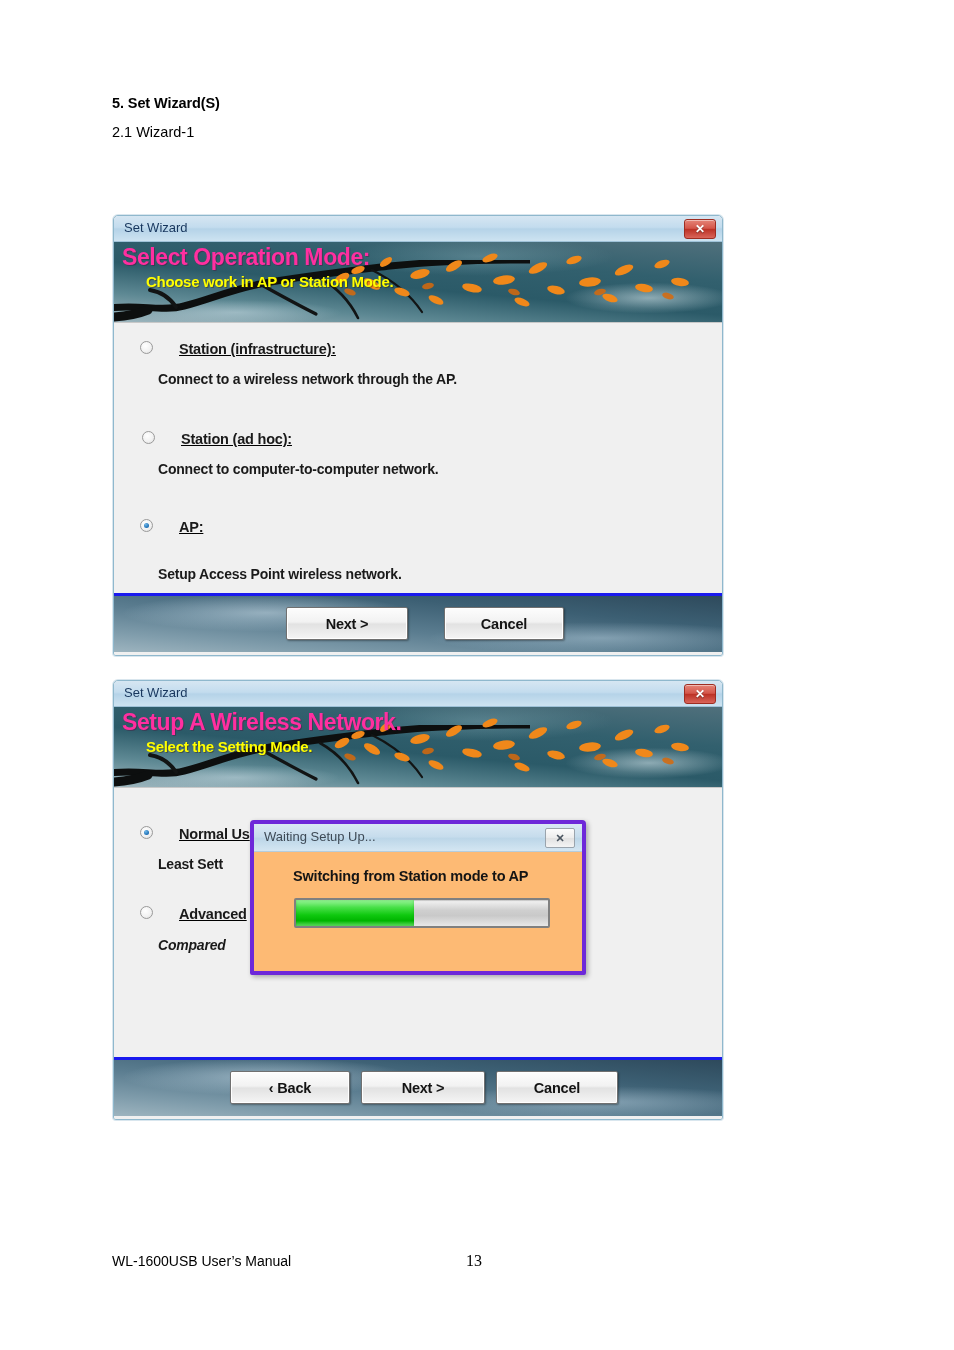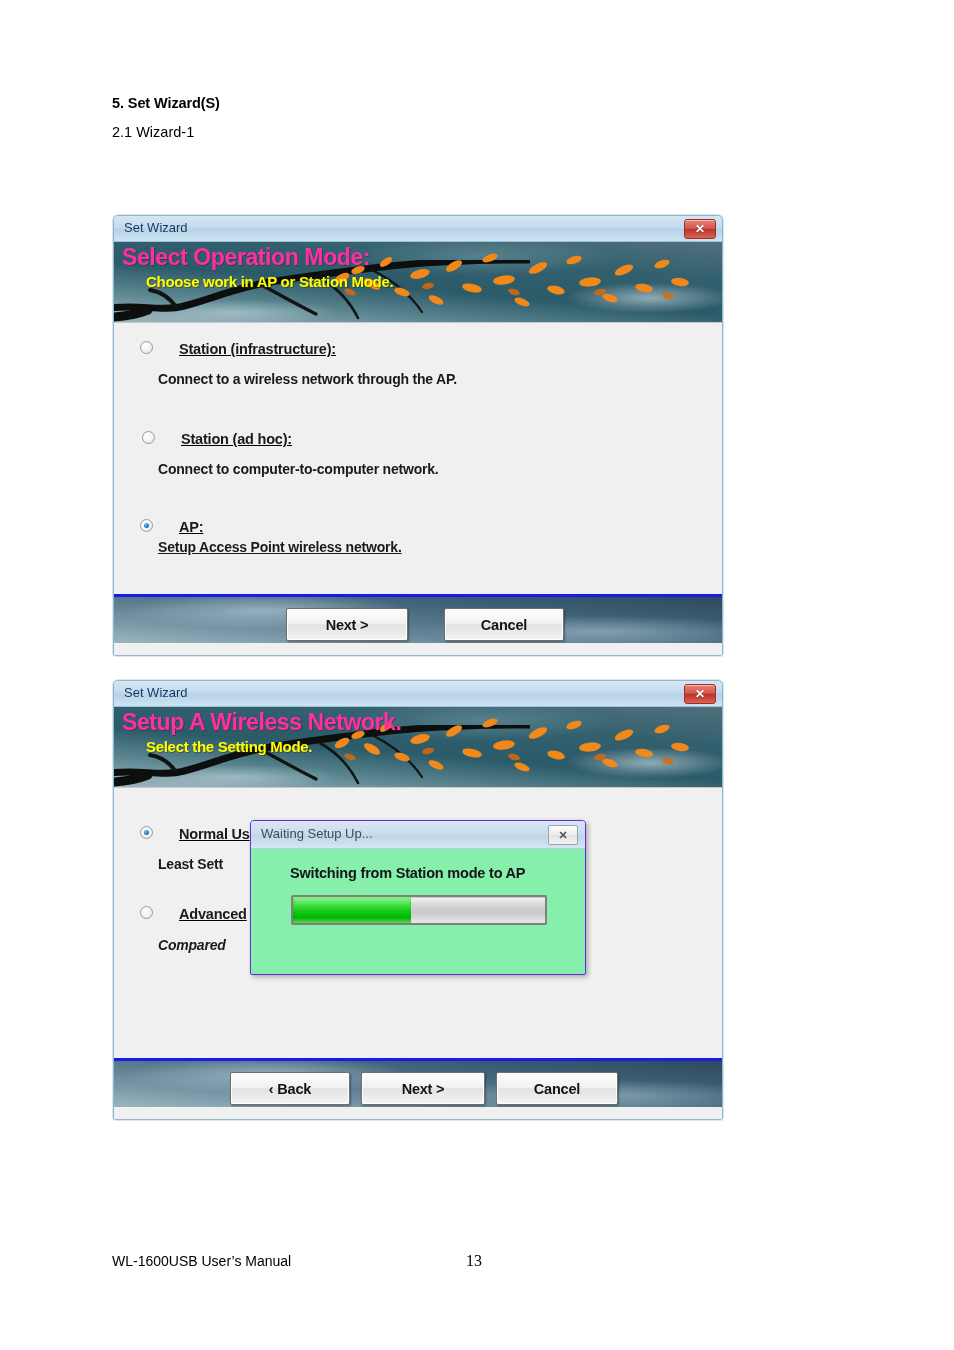--- a/index.html
+++ b/index.html
@@ -197,23 +197,23 @@
     color: #1a1a1a;
     font-family: "Liberation Sans", sans-serif;
     white-space: nowrap;
     letter-spacing: -0.2px;
   }
 
   
   .wiz-footer {
     position: absolute;
     left: 0;
-    bottom: 12px;
+    bottom: 3px;
     width: 100%;
-    height: 49px;
+    height: 59px;
     border-top: 3px solid #1a1aee;
     background:
       radial-gradient(200px 26px at 25% 30%, rgba(215,232,242,.5), transparent 72%),
       radial-gradient(240px 22px at 80% 75%, rgba(200,222,236,.42), transparent 72%),
       linear-gradient(185deg, #2e4a5c 0%, #3c5f73 28%, #5b7d90 58%, #7f9cab 82%, #9db4bf 100%);
     box-sizing: border-box;
   }
   .btn {
     position: absolute;
     top: 11px;
@@ -230,22 +230,22 @@
     color: #141414;
     font-family: "Liberation Sans", sans-serif;
     cursor: pointer;
     letter-spacing: -0.2px;
   }
 
   
   .progress-dialog {
     position: absolute;
     box-sizing: border-box;
-    background: #86efac;
-    border: 1px solid #6d28d9;
+    background: #fdba74;
+    border: 4px solid #6d28d9;
     border-radius: 4px 4px 2px 2px;
     box-shadow: 2px 2px 5px rgba(0,0,0,.3);
     overflow: hidden;
   }
   .pd-titlebar {
     position: relative;
     height: 27px;
     background: linear-gradient(180deg, #d9e8f4 0%, #c6dcec 48%, #bcd6e8 53%, #d4e6f2 100%);
     border-bottom: 1px solid #b5ccdc;
   }
@@ -399,21 +399,21 @@
       <div class="opt-row" style="left:28px; top:108px;">
         <span class="radio"></span>
         <span class="opt-label">Station (ad hoc):</span>
       </div>
       <div class="opt-desc" style="left:44px; top:138px;">Connect to computer-to-computer network.</div>
 
       <div class="opt-row" style="left:26px; top:196px;">
         <span class="radio checked"></span>
         <span class="opt-label">AP:</span>
       </div>
-      <div class="opt-desc" style="left:44px; top:216px;text-decoration:underline;">Setup Access Point wireless network.</div>
+      <div class="opt-desc" style="left:44px; top:243px;">Setup Access Point wireless network.</div>
     </div>
 
     <div class="wiz-footer">
       <div class="btn" style="left:172px; width:120px;">Next &gt;</div>
       <div class="btn" style="left:330px; width:118px;">Cancel</div>
     </div>
   </div>
 
   <div class="wizard" style="left:113px; top:680px; width:610px; height:440px;">
 

